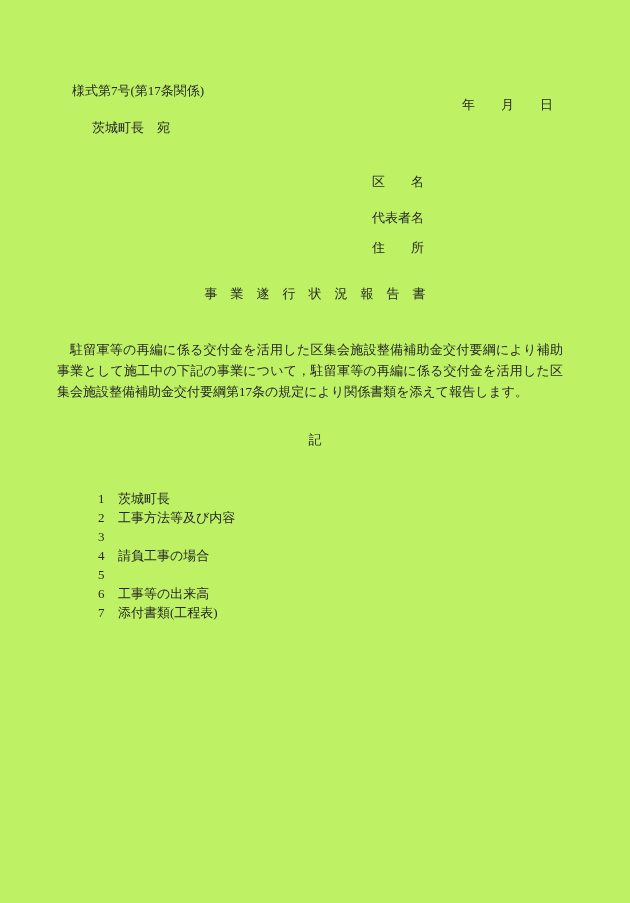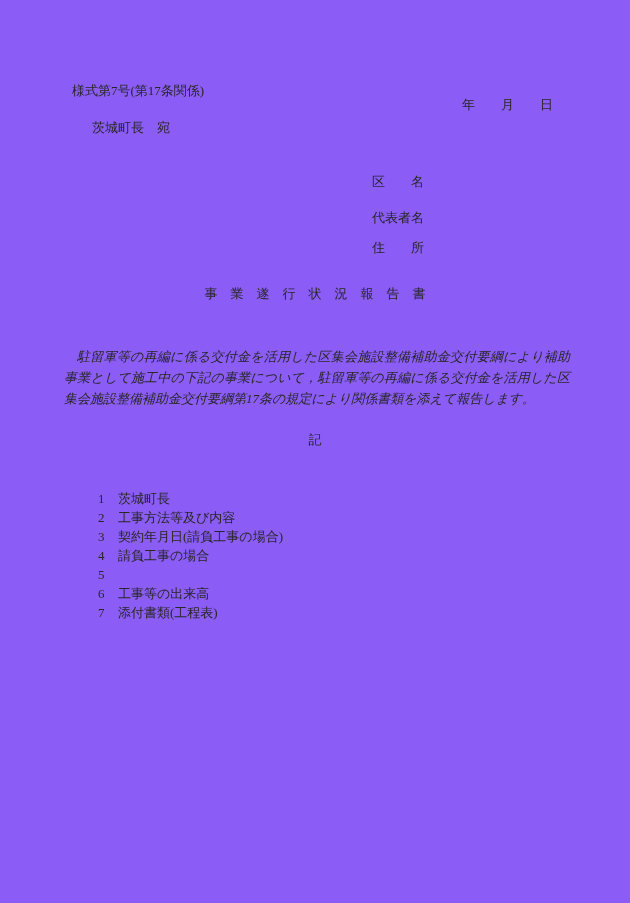--- a/index.html
+++ b/index.html
@@ -4,21 +4,21 @@
 <style>
   html, body {
     margin: 0;
     padding: 0;
     background: #fcfcfd;
   }
   .page {
     position: relative;
     width: 630px;
     height: 903px;
-    background: #8b5cf6;
+    background: #bef264;
     color: #272727;
     font-family: "Liberation Serif", "DejaVu Serif", serif;
     font-size: 13px;
     overflow: hidden;
   }
   .abs { position: absolute; line-height: 1; white-space: pre; }
 
   .form-number   { left: 72px;  top: 84px; }
   .date-line     { left: 462px; top: 98px; }
   .addressee     { left: 92px;  top: 121px; }
@@ -31,26 +31,25 @@
     left: 0; top: 287px; width: 630px;
     text-align: center;
     font-weight: normal;
     font-size: 13px;
     margin: 0;
   }
 
   .body-paragraph {
     position: absolute;
     left: 57px; top: 339px; width: 506px;
-    margin: 7px;
+    margin: 0;
     line-height: 21px;
     text-align: justify;
     text-indent: 13px;
     white-space: normal;
-    font-style: italic;
   }
 
   .ki-heading {
     left: 0; top: 433px; width: 630px;
     text-align: center;
   }
 
   .item-list {
     position: absolute;
     left: 98px; top: 489px;
@@ -90,21 +89,20 @@
     <li>
       <span class="item-num">1</span>
       <span class="item-label">茨城町長</span>
     </li>
     <li>
       <span class="item-num">2</span>
       <span class="item-label">工事方法等及び内容</span>
     </li>
     <li>
       <span class="item-num">3</span>
-      <span class="item-label">契約年月日(請負工事の場合)</span>
     </li>
     <li>
       <span class="item-num">4</span>
       <span class="item-label">請負工事の場合</span>
     </li>
     <li>
       <span class="item-num">5</span>
     </li>
     <li>
       <span class="item-num">6</span>

